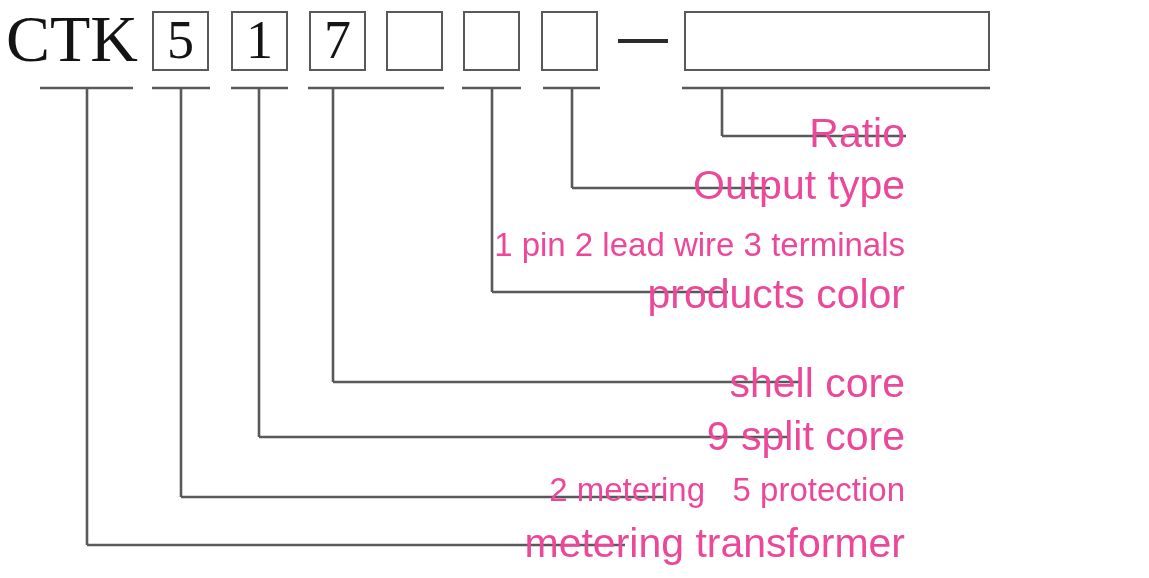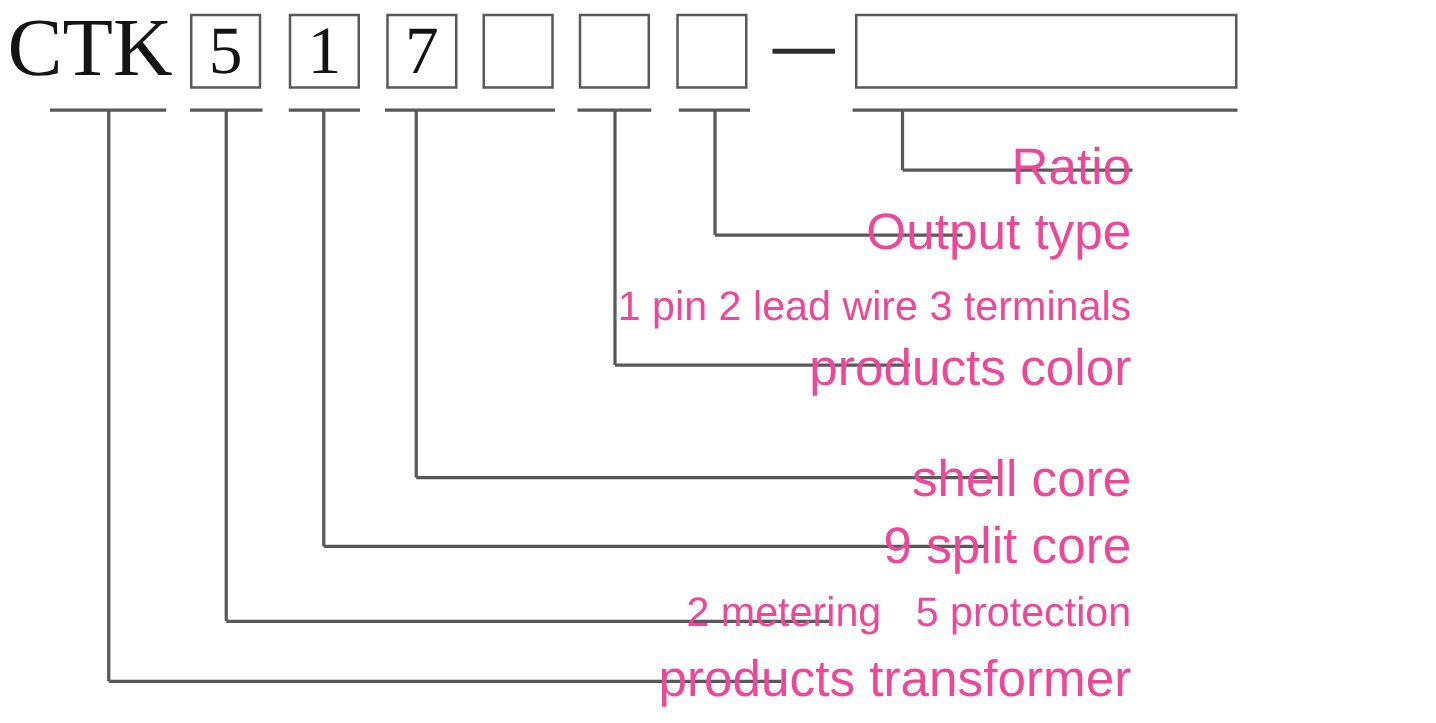--- a/index.html
+++ b/index.html
@@ -178,15 +178,15 @@
 
   <div class="label main" style="top:258px;margin-top:16px;">products color</div>
 
 
   <div class="label main" style="top:363px;">shell core</div>
 
   <div class="label main" style="top:416px;">9 split core</div>
 
   <div class="label sub" style="top:473px;">2 metering   5 protection</div>
 
-  <div class="label main" style="top:523px;">products transformer</div>
+  <div class="label main" style="top:523px;">metering transformer</div>
 
 </div>
 
 </body></html>

